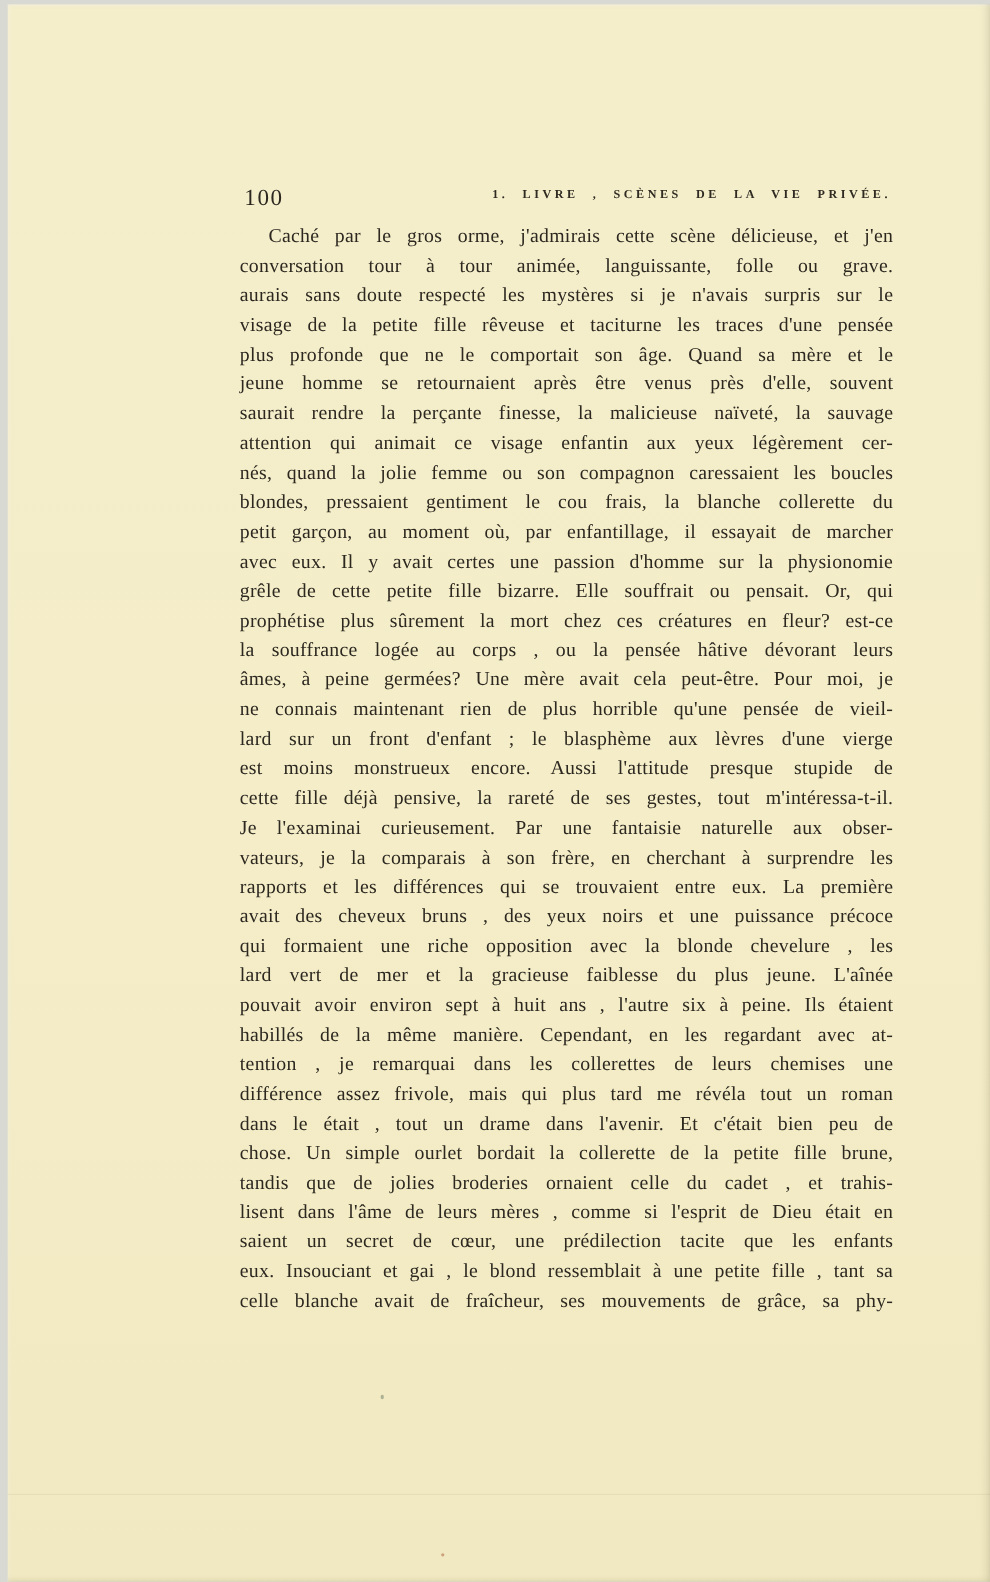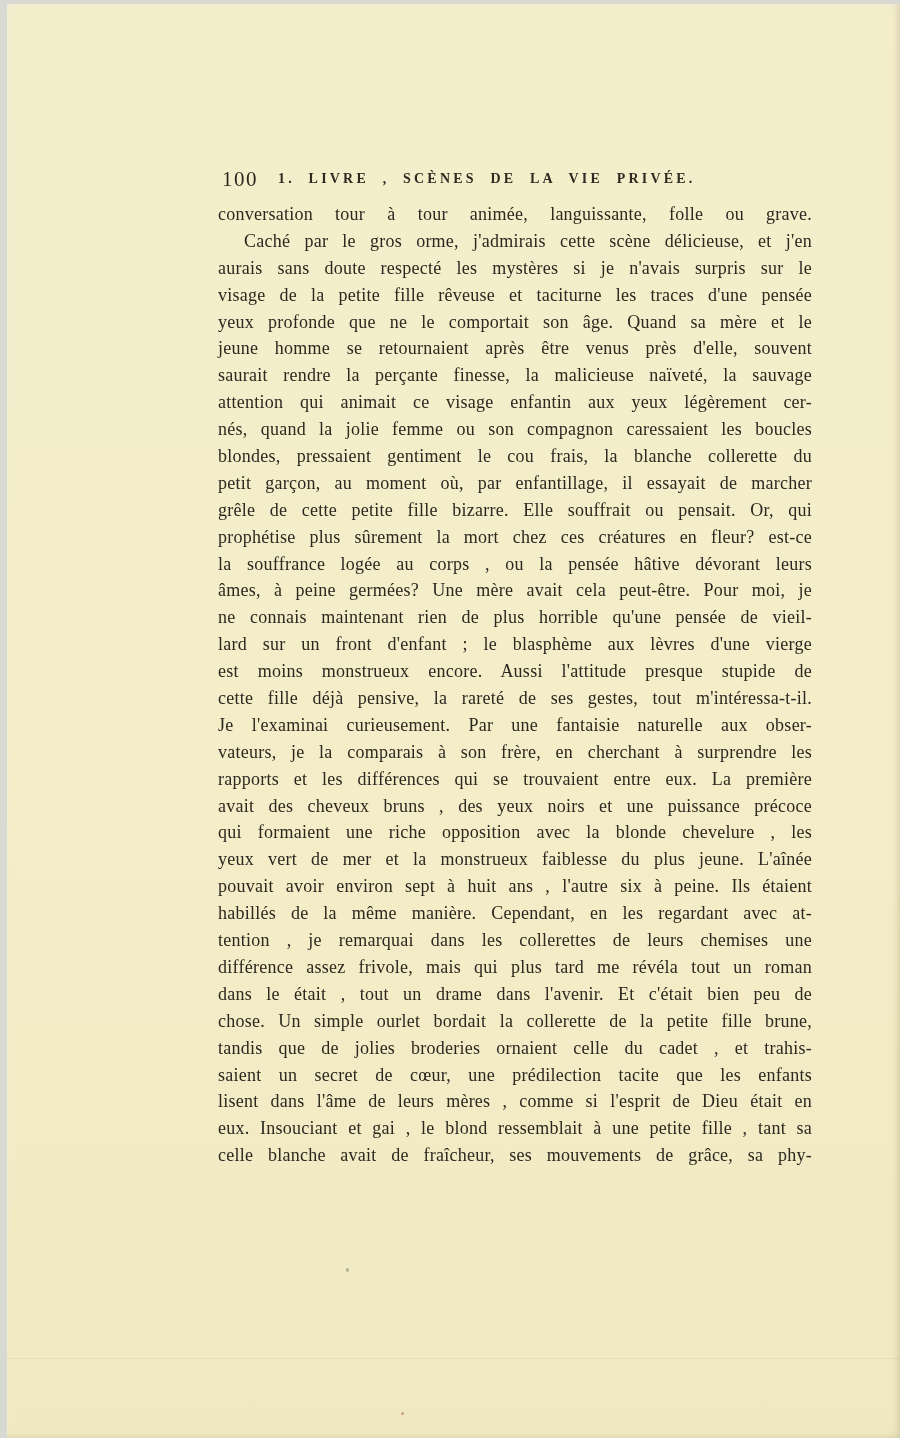--- a/index.html
+++ b/index.html
@@ -30,22 +30,22 @@
     top:163px; left:211px; width:592px;
     height:26px;
   }
   .pagenum{
     position:absolute; left:4px; top:0;
     font-size:21px; letter-spacing:1.5px;
     color:var(--ink);
   }
   .runtitle{
     position:absolute; left:60px; right:0; top:4px;
-    text-align:left;
-    font-size:14px;
+    text-align:right;
+    font-size:11px;
     font-weight:700;
     letter-spacing:3.2px;
     word-spacing:7px;
     white-space:nowrap;
     color:#2f2b22;
   }
   .text{
     position:absolute;
     top:197px; left:211px; width:594px;
   }
@@ -81,54 +81,55 @@
 </head>
 <body>
 
 <div class="paper">
   <div class="header">
     <span class="pagenum">100</span>
     <div class="runtitle">1. LIVRE , SCÈNES DE LA VIE PRIVÉE.</div>
   </div>
 
   <div class="text">
+      <div class="line indent">Caché par le gros orme, j'admirais cette scène délicieuse, et j'en</div>
       <div class="line">conversation tour à tour animée, languissante, folle ou grave.</div>
-      <div class="line indent">Caché par le gros orme, j'admirais cette scène délicieuse, et j'en</div>
       <div class="line">aurais sans doute respecté les mystères si je n'avais surpris sur le</div>
       <div class="line">visage de la petite fille rêveuse et taciturne les traces d'une pensée</div>
-      <div class="line">yeux profonde que ne le comportait son âge. Quand sa mère et le</div>
+      <div class="line">plus profonde que ne le comportait son âge. Quand sa mère et le</div>
       <div class="line">jeune homme se retournaient après être venus près d'elle, souvent</div>
       <div class="line">saurait rendre la perçante finesse, la malicieuse naïveté, la sauvage</div>
       <div class="line">attention qui animait ce visage enfantin aux yeux légèrement cer-</div>
       <div class="line">nés, quand la jolie femme ou son compagnon caressaient les boucles</div>
       <div class="line">blondes, pressaient gentiment le cou frais, la blanche collerette du</div>
       <div class="line">petit garçon, au moment où, par enfantillage, il essayait de marcher</div>
+      <div class="line">avec eux. Il y avait certes une passion d'homme sur la physionomie</div>
       <div class="line">grêle de cette petite fille bizarre. Elle souffrait ou pensait. Or, qui</div>
       <div class="line">prophétise plus sûrement la mort chez ces créatures en fleur? est-ce</div>
       <div class="line">la souffrance logée au corps , ou la pensée hâtive dévorant leurs</div>
       <div class="line">âmes, à peine germées? Une mère avait cela peut-être. Pour moi, je</div>
       <div class="line">ne connais maintenant rien de plus horrible qu'une pensée de vieil-</div>
       <div class="line">lard sur un front d'enfant ; le blasphème aux lèvres d'une vierge</div>
       <div class="line">est moins monstrueux encore. Aussi l'attitude presque stupide de</div>
       <div class="line">cette fille déjà pensive, la rareté de ses gestes, tout m'intéressa-t-il.</div>
       <div class="line">Je l'examinai curieusement. Par une fantaisie naturelle aux obser-</div>
       <div class="line">vateurs, je la comparais à son frère, en cherchant à surprendre les</div>
       <div class="line">rapports et les différences qui se trouvaient entre eux. La première</div>
       <div class="line">avait des cheveux bruns , des yeux noirs et une puissance précoce</div>
       <div class="line">qui formaient une riche opposition avec la blonde chevelure , les</div>
-      <div class="line">yeux vert de mer et la monstrueux faiblesse du plus jeune. L'aînée</div>
+      <div class="line">lard vert de mer et la gracieuse faiblesse du plus jeune. L'aînée</div>
       <div class="line">pouvait avoir environ sept à huit ans , l'autre six à peine. Ils étaient</div>
       <div class="line">habillés de la même manière. Cependant, en les regardant avec at-</div>
       <div class="line">tention , je remarquai dans les collerettes de leurs chemises une</div>
       <div class="line">différence assez frivole, mais qui plus tard me révéla tout un roman</div>
       <div class="line">dans le était , tout un drame dans l'avenir. Et c'était bien peu de</div>
       <div class="line">chose. Un simple ourlet bordait la collerette de la petite fille brune,</div>
       <div class="line">tandis que de jolies broderies ornaient celle du cadet , et trahis-</div>
+      <div class="line">lisent dans l'âme de leurs mères , comme si l'esprit de Dieu était en</div>
       <div class="line">saient un secret de cœur, une prédilection tacite que les enfants</div>
-      <div class="line">lisent dans l'âme de leurs mères , comme si l'esprit de Dieu était en</div>
       <div class="line">eux. Insouciant et gai , le blond ressemblait à une petite fille , tant sa</div>
       <div class="line">celle blanche avait de fraîcheur, ses mouvements de grâce, sa phy-</div>
     </div>
 
   <div class="scanline"></div>
   <div class="speck-a"></div>
   <div class="speck-b"></div>
 </div>
 
 </body></html>

